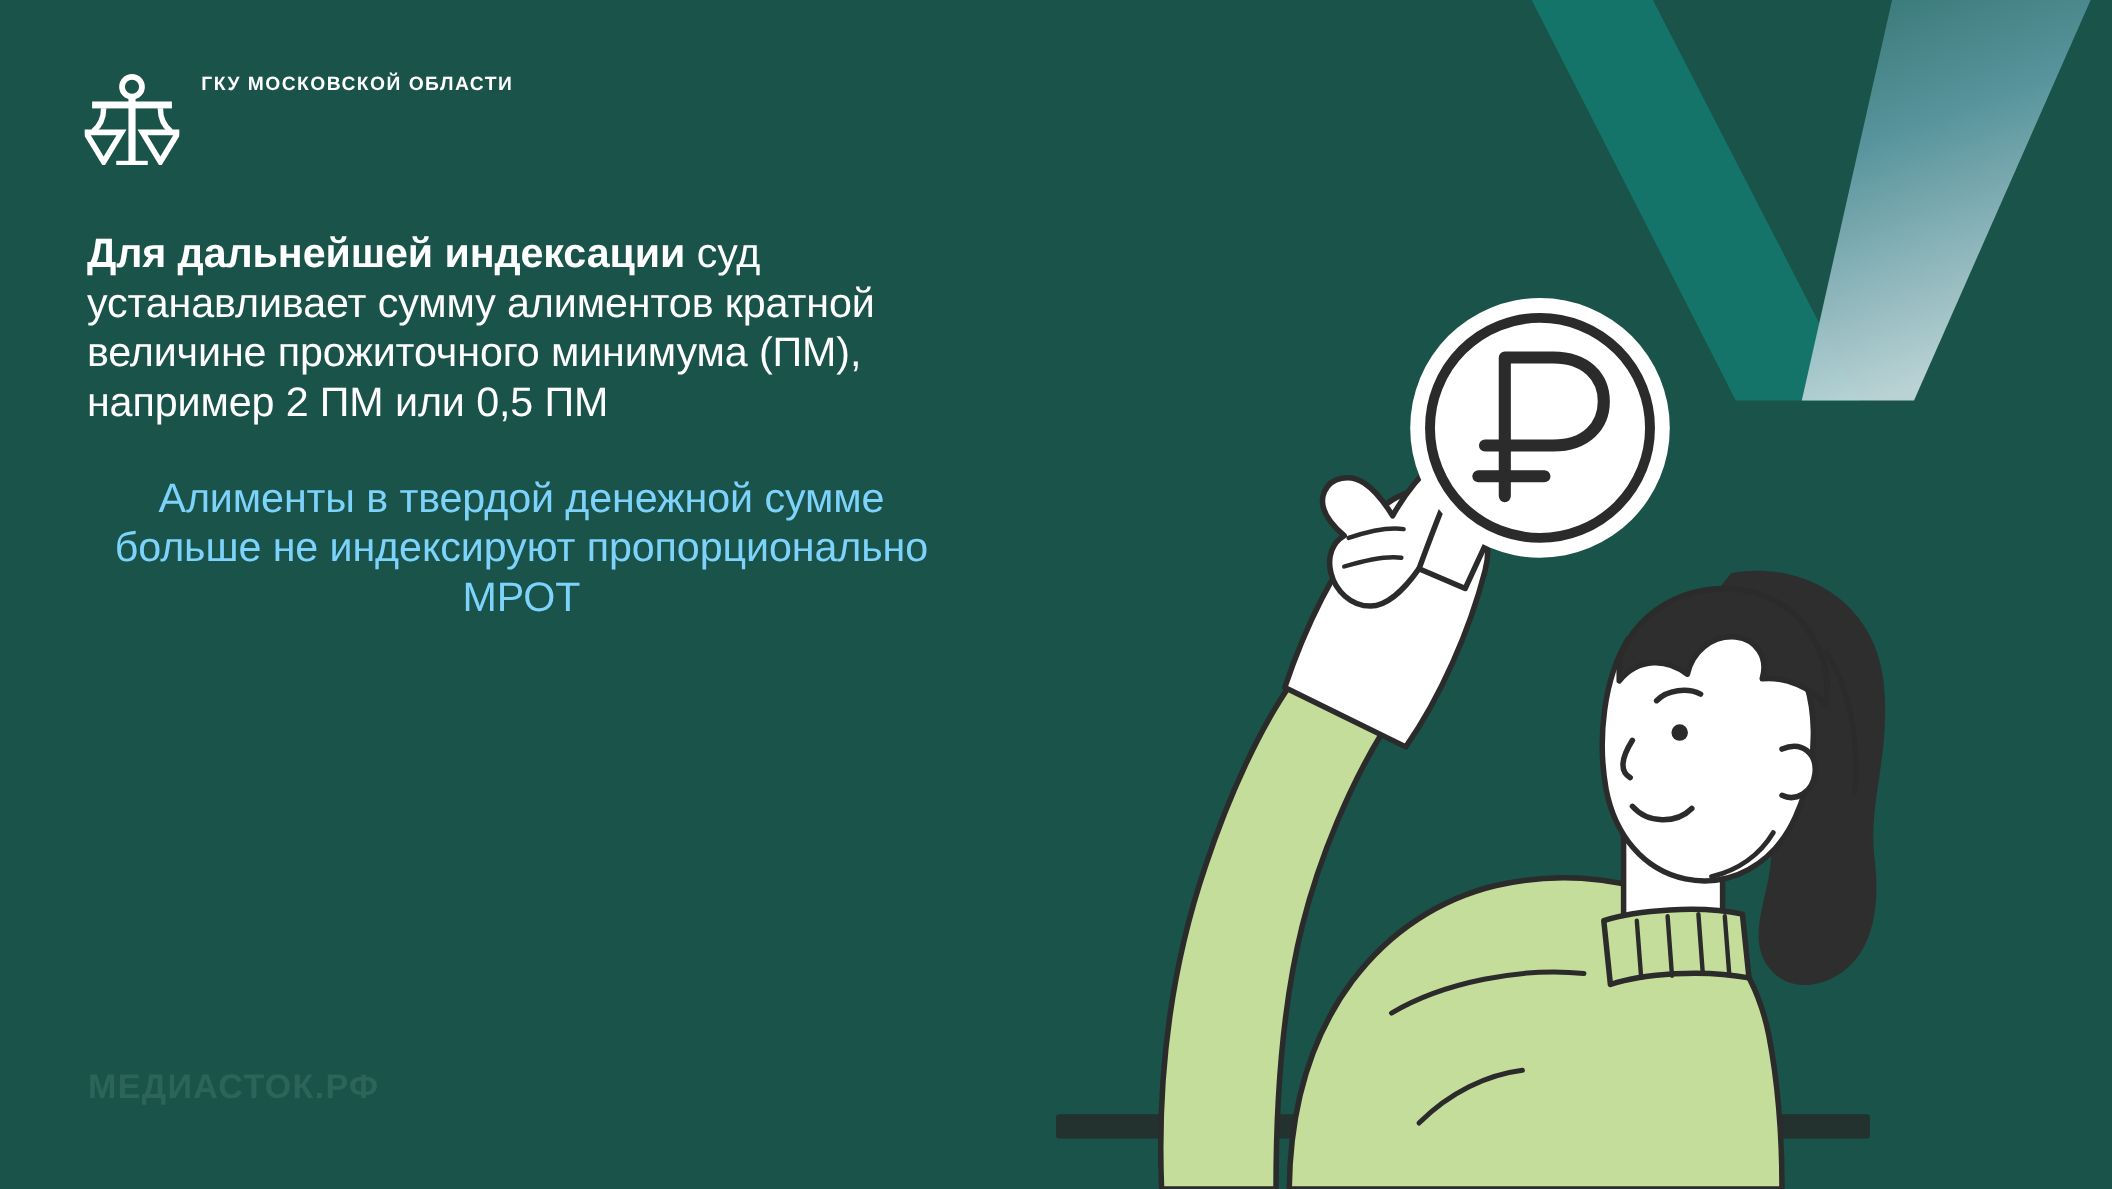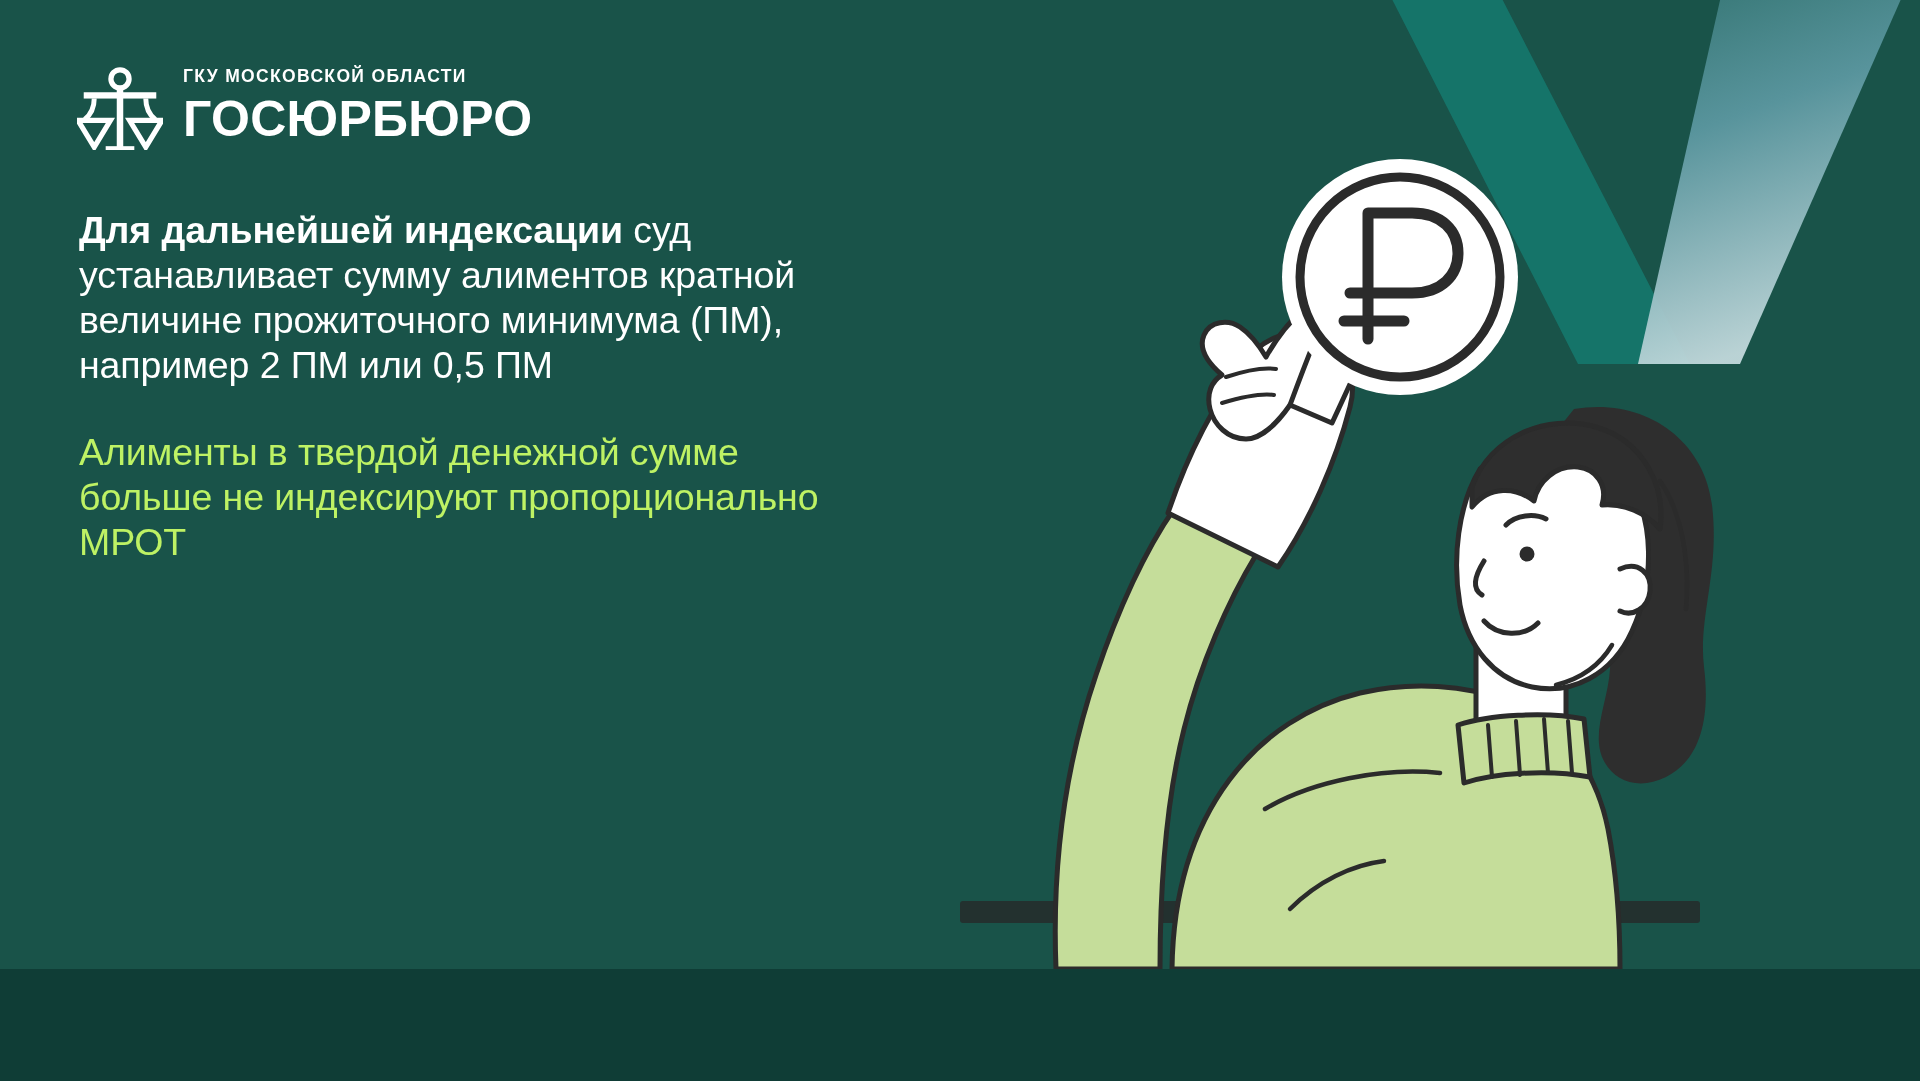--- a/index.html
+++ b/index.html
@@ -4,21 +4,21 @@
 <title>Госюрбюро — Индексация алиментов</title>
 <style>
   html, body {
     margin: 0;
     padding: 0;
     background: #0f3d36;
   }
   #stage {
     position: relative;
     width: 1920px;
-    height: 969px;
+    height: 1081px;
     overflow: hidden;
     background: #195349;
     font-family: "Liberation Sans", "DejaVu Sans", sans-serif;
     -webkit-font-smoothing: antialiased;
   }
 
   
   .v-decor {
     position: absolute;
     top: -4px;
@@ -85,25 +85,26 @@
   }
   .important {
     color: #d5e9ab;
     font-size: 53px;
     font-weight: 700;
     line-height: 1;
     margin-top: 66px;
     letter-spacing: 0.2px;
   }
   .para-2 {
-    color: #bef264;
+    color: #7dd3fc;
     font-size: 37.5px;
     line-height: 45px;
     margin-top: 42px;
     letter-spacing: -0.1px;
+    text-align: center;
   }
 
   
   .watermark {
     position: absolute;
     left: 80px;
     top: 972px;
     color: #2d6459;
     font-size: 31px;
     font-weight: 700;
@@ -157,21 +158,20 @@
 
         <path d="M1 57 L35 57 L18 85 Z" fill="none" stroke="#ffffff" stroke-width="5.4" stroke-linejoin="miter"></path>
 
         <path d="M55 57 L89 57 L72 85 Z" fill="none" stroke="#ffffff" stroke-width="5.4" stroke-linejoin="miter"></path>
 
         <rect x="30" y="84" width="30" height="5.5"></rect>
       </g>
     </svg>
     <div class="logo-text">
       <div class="logo-sub">ГКУ МОСКОВСКОЙ ОБЛАСТИ</div>
-      <div class="logo-main">ГОСЮРБЮРО</div>
     </div>
   </div>
 
   <div class="copy">
     <div class="para-1">
       <span class="lead">Для дальнейшей индексации</span>
       <span>суд устанавливает сумму алиментов кратной величине прожиточного минимума (ПМ), например 2 ПМ или 0,5 ПМ</span>
     </div>
 
 

